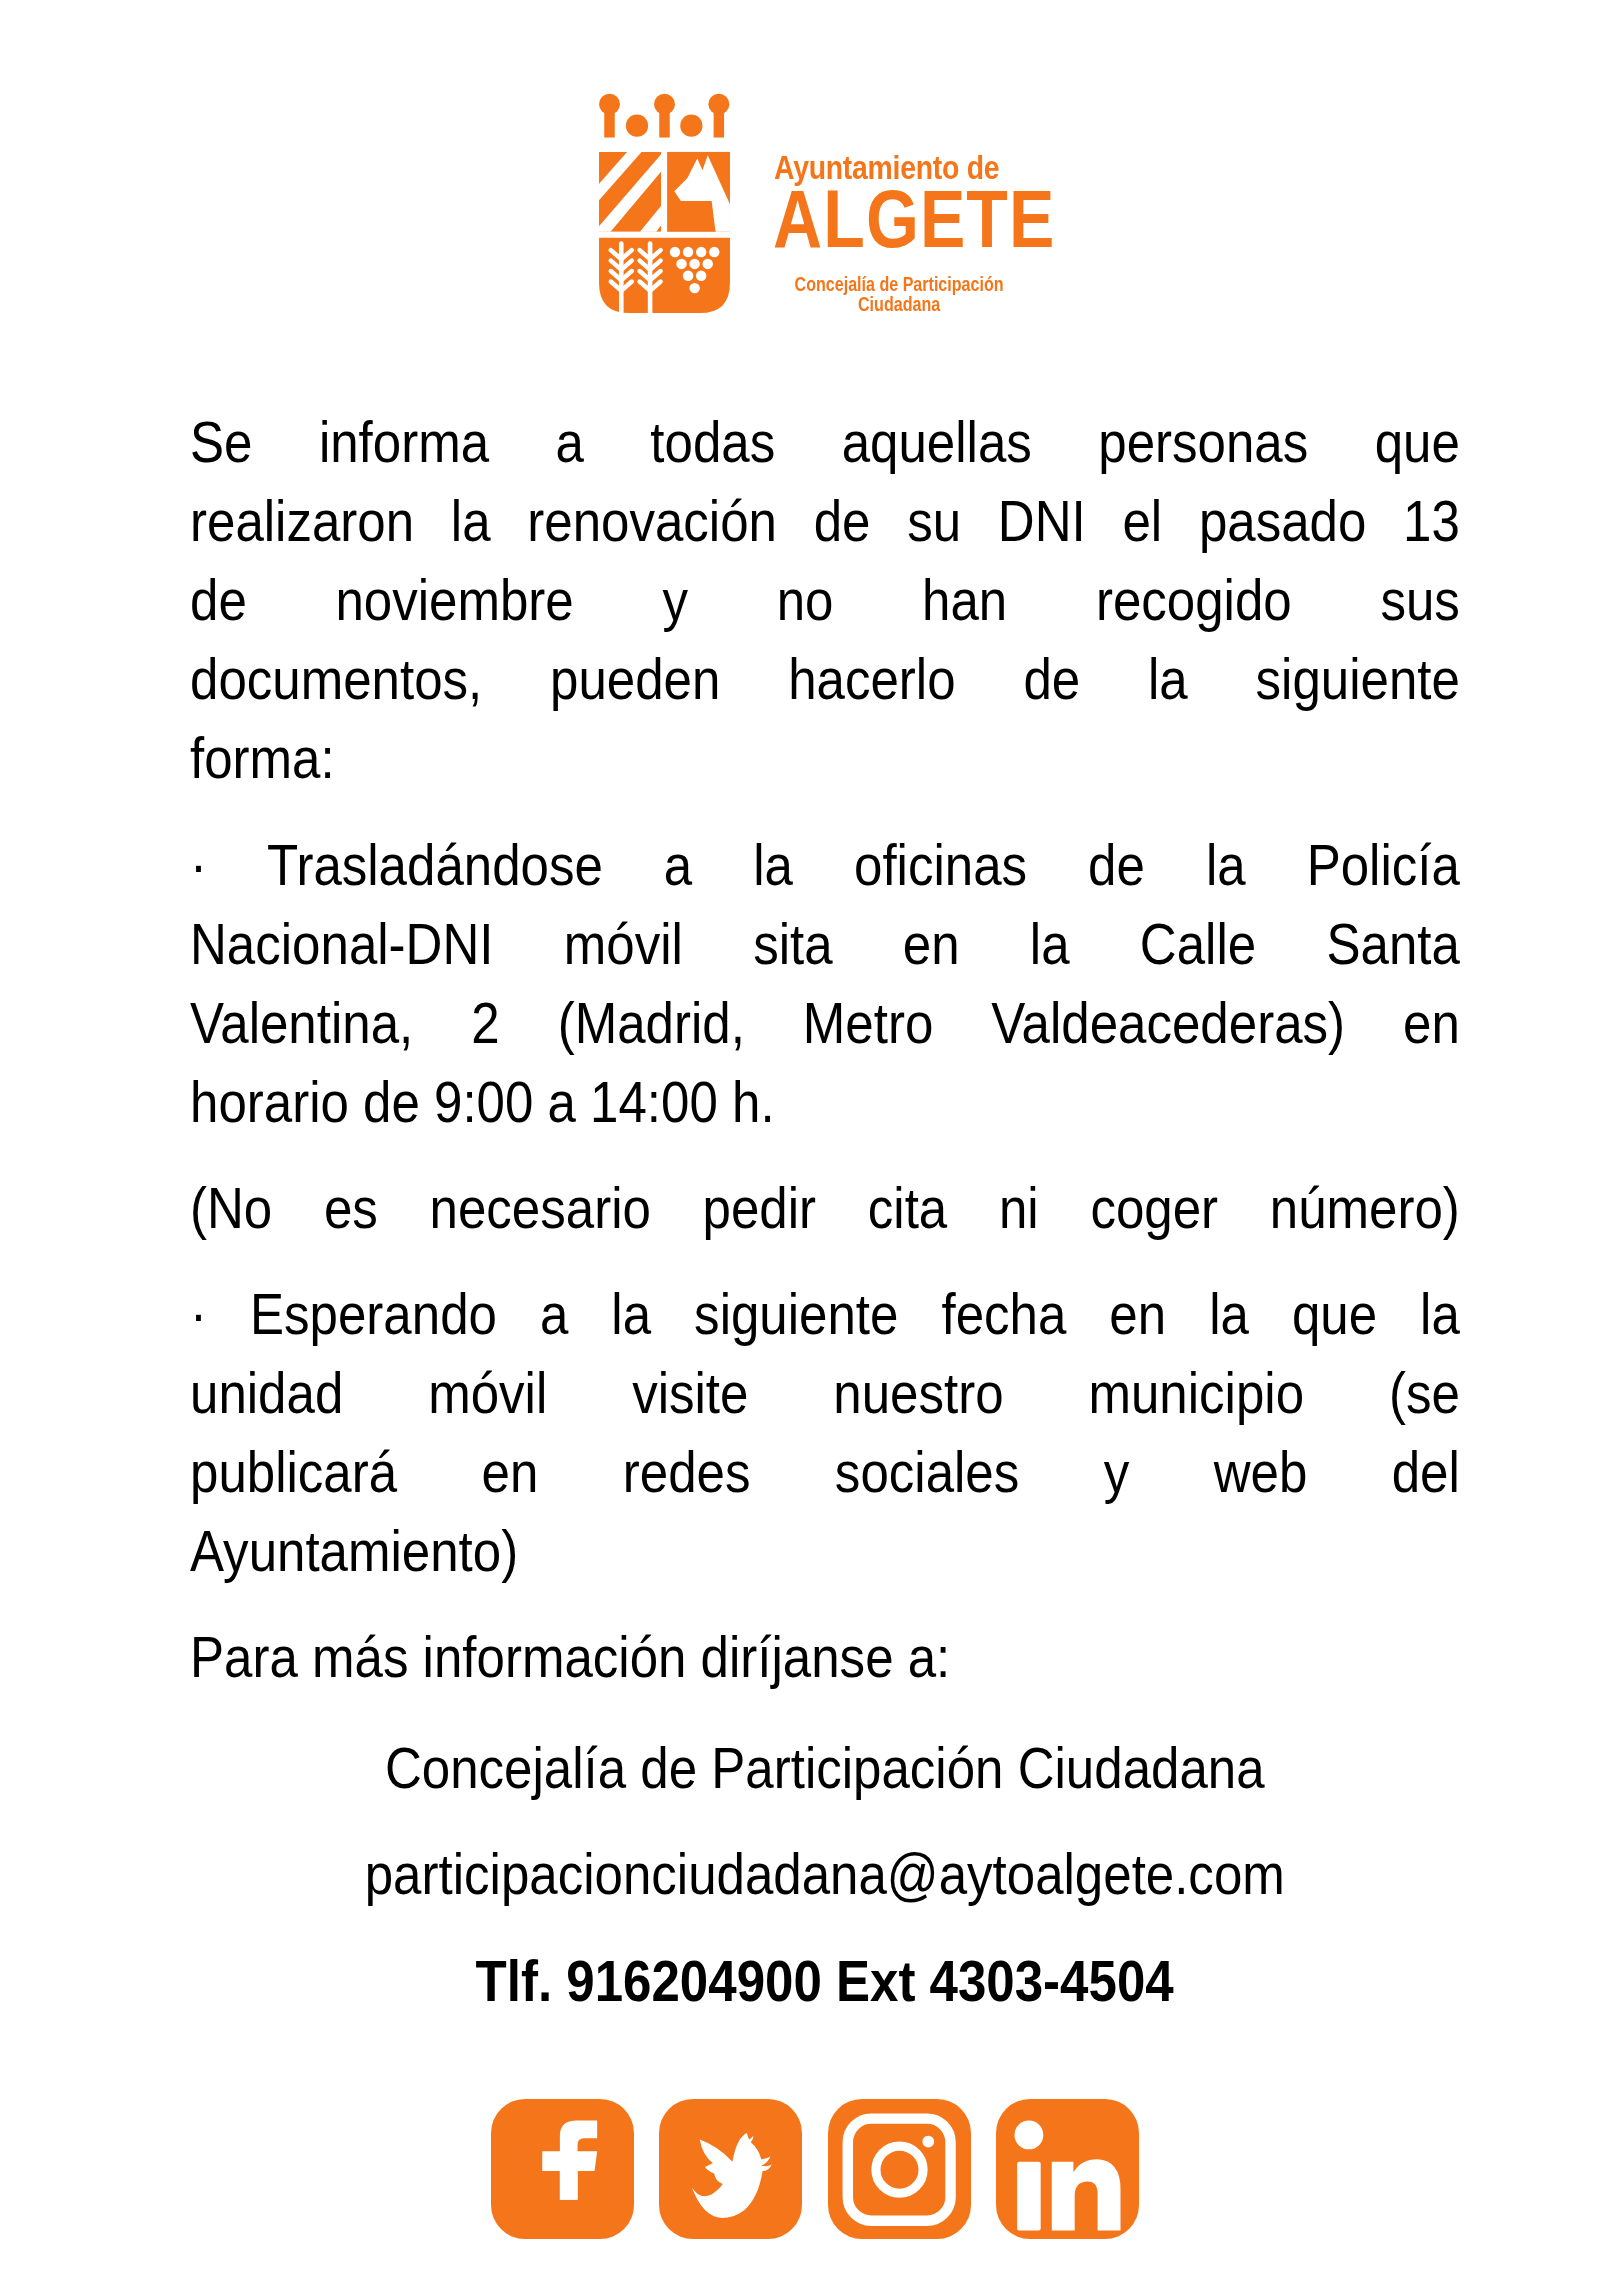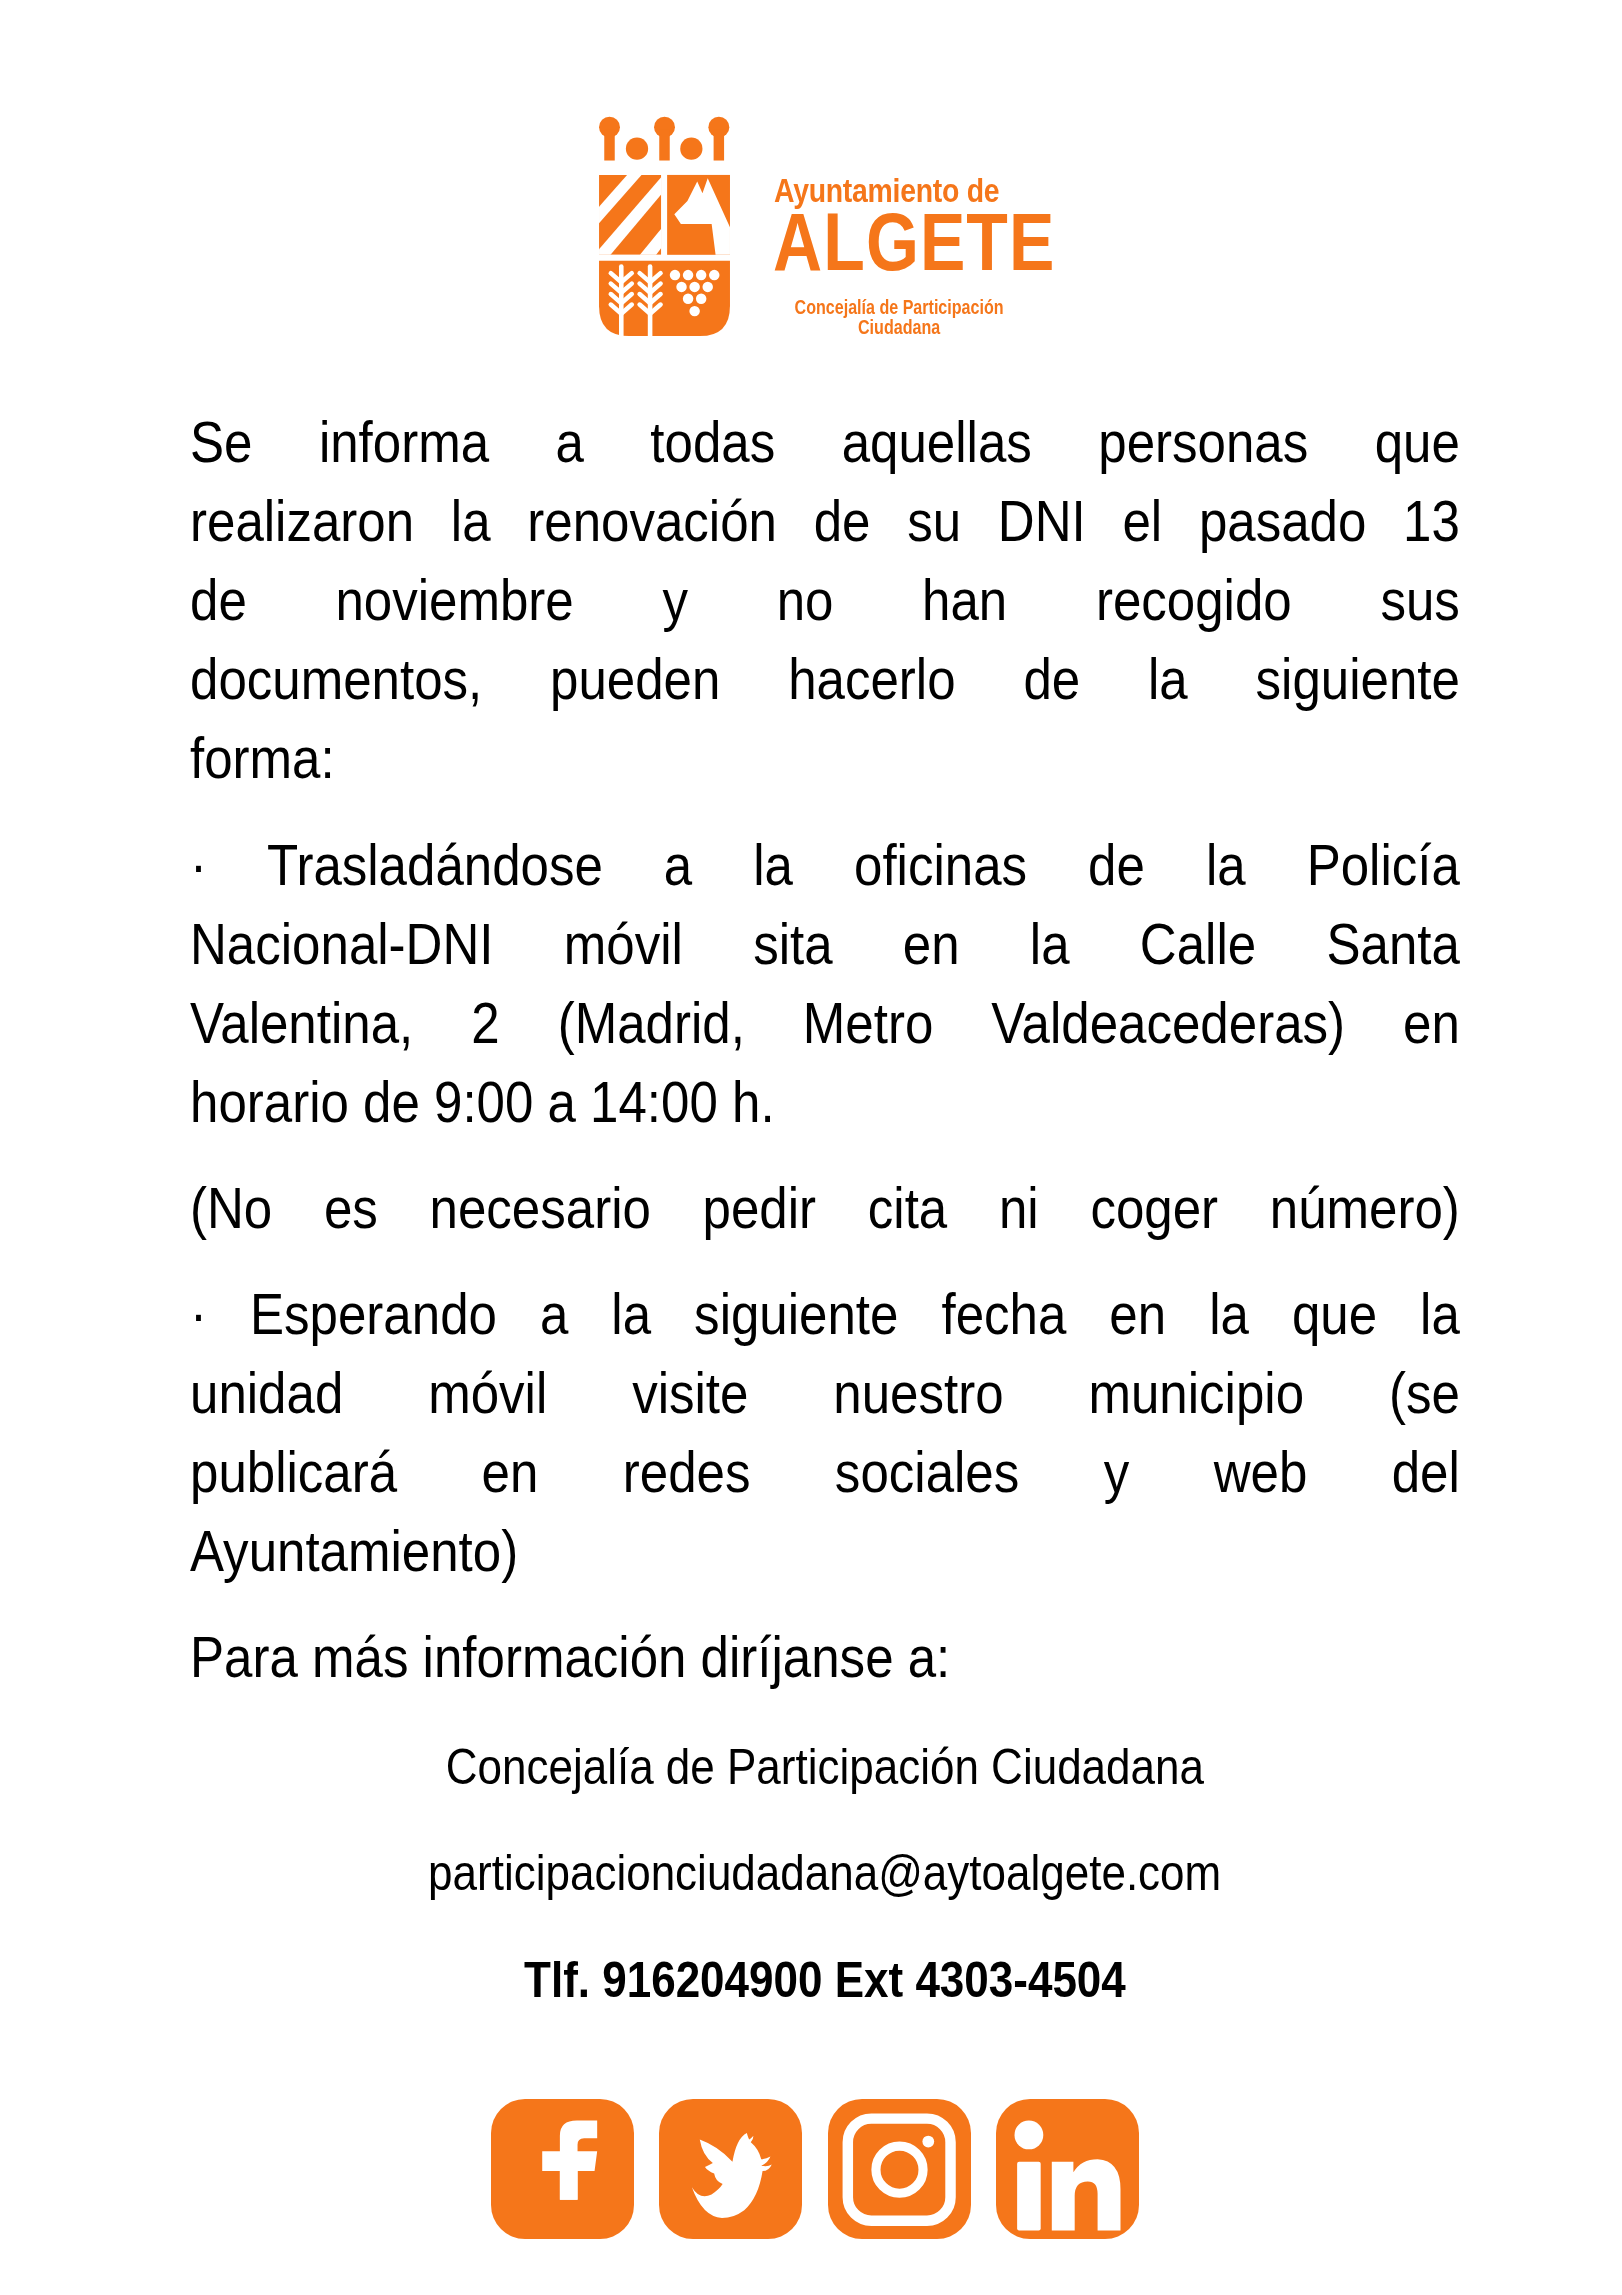--- a/index.html
+++ b/index.html
@@ -1,20 +1,20 @@
 <!DOCTYPE html>
 <html style="font-size:10.5px"><head>
 <meta charset="utf-8">
 <style>
   html, body { margin: 0; padding: 0; background: #ffffff; }
   body { width: 1623px; height: 2295px; position: relative; overflow: hidden;
          font-family: "Liberation Sans", "DejaVu Sans", sans-serif; color: #000; }
 
   
-  .logo { position: absolute; left: 599px; top: 116px; width: 432px; height: 229px; }
+  .logo { position: absolute; left: 599px; top: 93px; width: 432px; height: 229px; }
   .shield { position: absolute; left: 0; top: 0; width: 131px; height: 220px; }
   .logo-text { position: absolute; left: 175px; top: 0; width: 262px; text-align: center; color: #F5761A; }
   .logo-ayto { position: absolute; left: 0; top: 56px; width: 255px; font-size: 33px; font-weight: bold;
                white-space: nowrap; transform: scaleX(0.86); transform-origin: left top; letter-spacing: -0.3px;}
   .logo-algete { position: absolute; left: -1.3px; top: 86px; width: 255px; font-size: 81px; font-weight: bold;
                  line-height: 81px; white-space: nowrap; transform: scaleX(0.84); transform-origin: left top; letter-spacing: 1.3px;}
   .logo-sub { position: absolute; left: 6.5px; top: 182px; width: 288px; font-size: 19.6px; font-weight: bold;
               line-height: 19.6px; text-align: center; transform: scaleX(0.82); transform-origin: left top; }
   .logo-sub span { display: block; }
 
@@ -25,21 +25,21 @@
           text-align: justify; text-align-last: justify; }
   .line.last { text-align: left; text-align-last: left; }
 
   .p1 { top: 402px; }
   .p2 { top: 825px; }
   .p3 { top: 1168px; }
   .p4 { top: 1274px; }
   .p5 { top: 1617px; }
 
   
-  .contact { position: absolute; left: 190px; width: 1269px; text-align: center; font-size: 50px; line-height: 65px; white-space: nowrap; }
+  .contact { position: absolute; left: 190px; width: 1269px; text-align: center; font-size: 58px; line-height: 65px; white-space: nowrap; }
   .contact span { display: inline-block; transform: scaleX(0.88); transform-origin: center top; }
   .c1 { top: 1735px; }
   .c2 { top: 1841px; text-decoration: underline; }
   .c3 { top: 1948px; font-weight: bold; }
 
   
   .socials { position: absolute; left: 491px; top: 2099px; height: 140px; width: 654px; }
   .soc { position: absolute; top: 0; width: 143px; height: 140px; border-radius: 34px; background: #F5761A; cursor: pointer; }
   .soc svg { position: absolute; left: 0; top: 0; width: 143px; height: 140px; }
   .s-fb { left: 0; }

